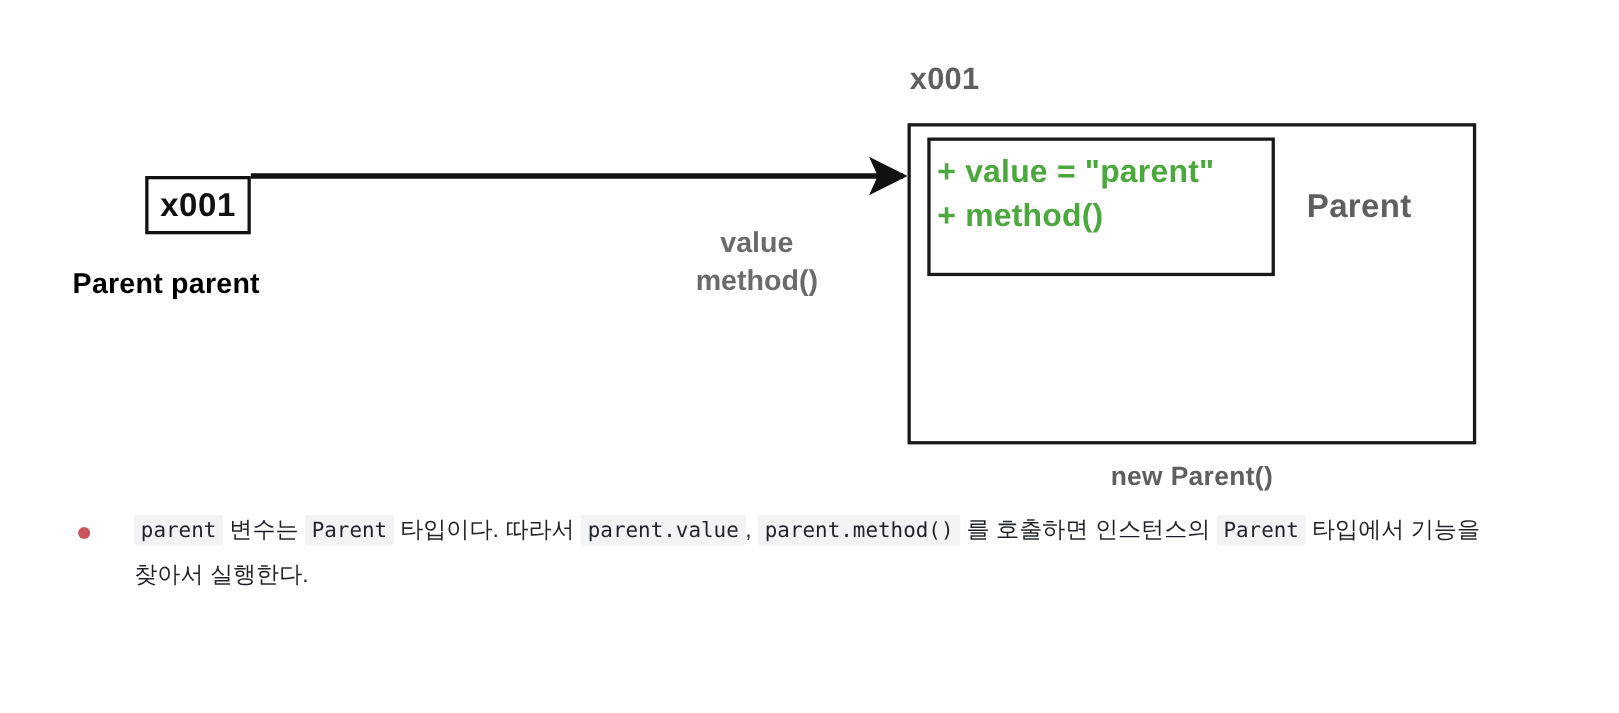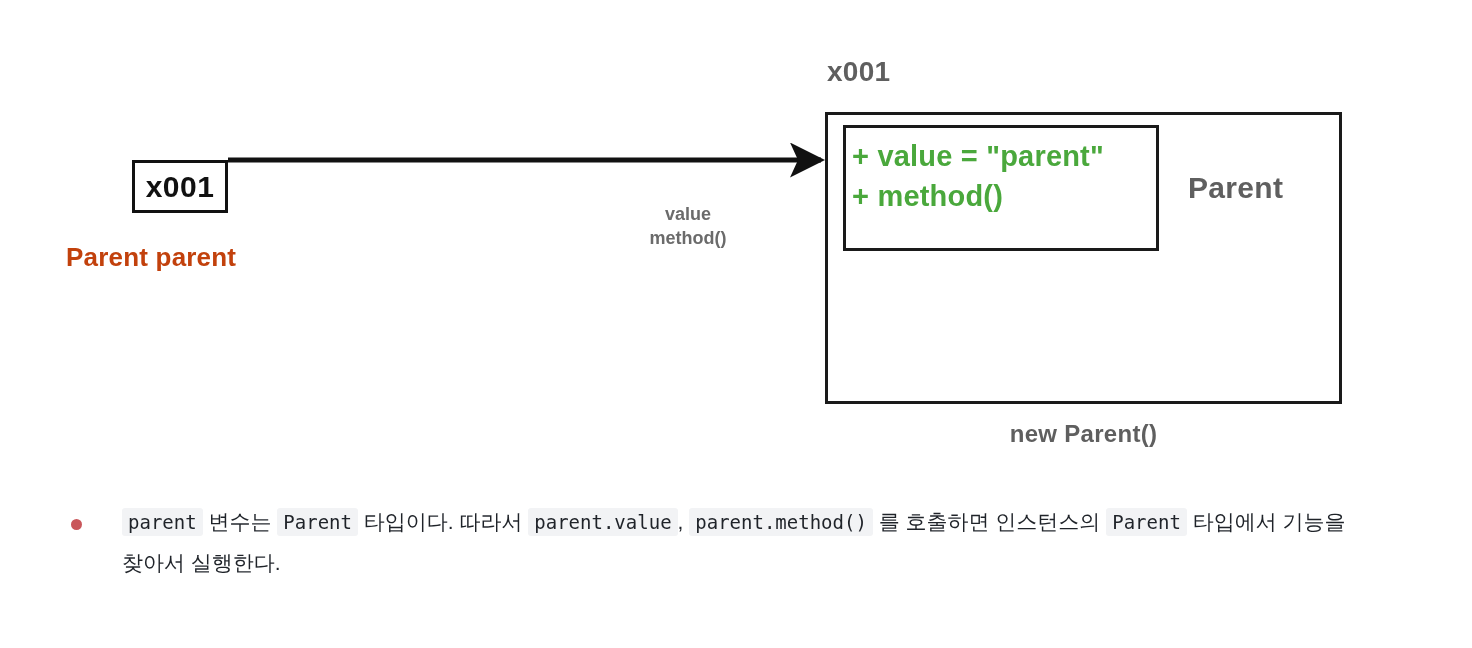--- a/index.html
+++ b/index.html
@@ -46,31 +46,31 @@
     color: #111111;
     letter-spacing: 0.5px;
     line-height: 1;
   }
 
   #ref-caption {
     left: 66px;
     top: 214px;
     font-size: 26px;
     font-weight: bold;
-    color: #c2410c;
+    color: #000000;
     letter-spacing: 0.2px;
   }
 
   
   #edge-labels {
     left: 608px;
     top: 175px;
     width: 160px;
     text-align: center;
-    font-size: 18px;
+    font-size: 26px;
     font-weight: bold;
     color: #6b6b6b;
     line-height: 1.33;
   }
 
   
   #instance-address {
     left: 827px;
     top: 28px;
     font-size: 28px;
@@ -136,21 +136,20 @@
   #notes {
     position: absolute;
     left: 0;
     top: 462px;
     width: 1472px;
   }
   .bullet-item {
     position: relative;
     padding-left: 122px;
     padding-right: 70px;
-    margin-top: 40px;
   }
   .bullet-dot {
     position: absolute;
     left: 71px;
     top: 17px;
     width: 11px;
     height: 11px;
     border-radius: 50%;
     background: #c9565a;
   }

